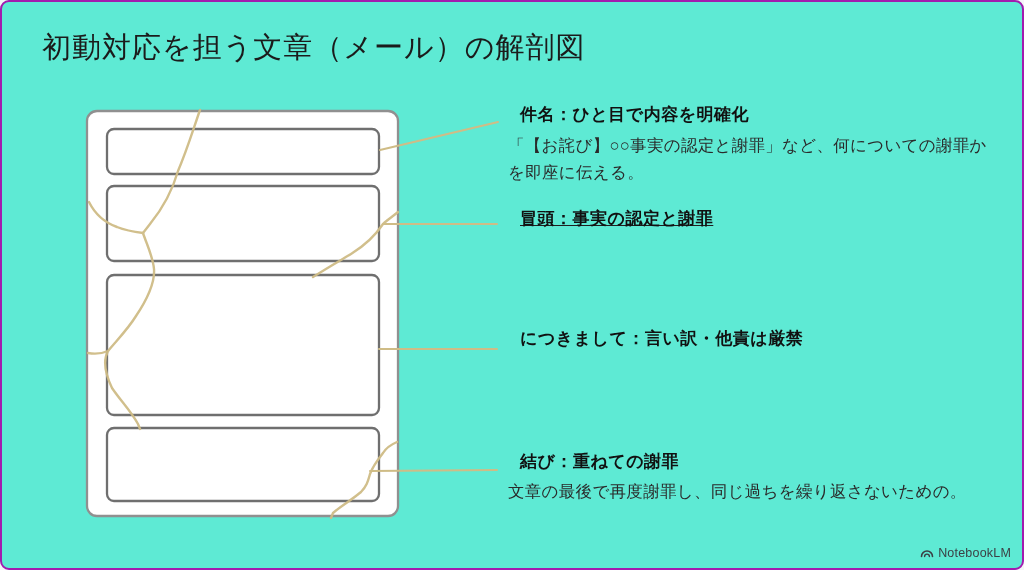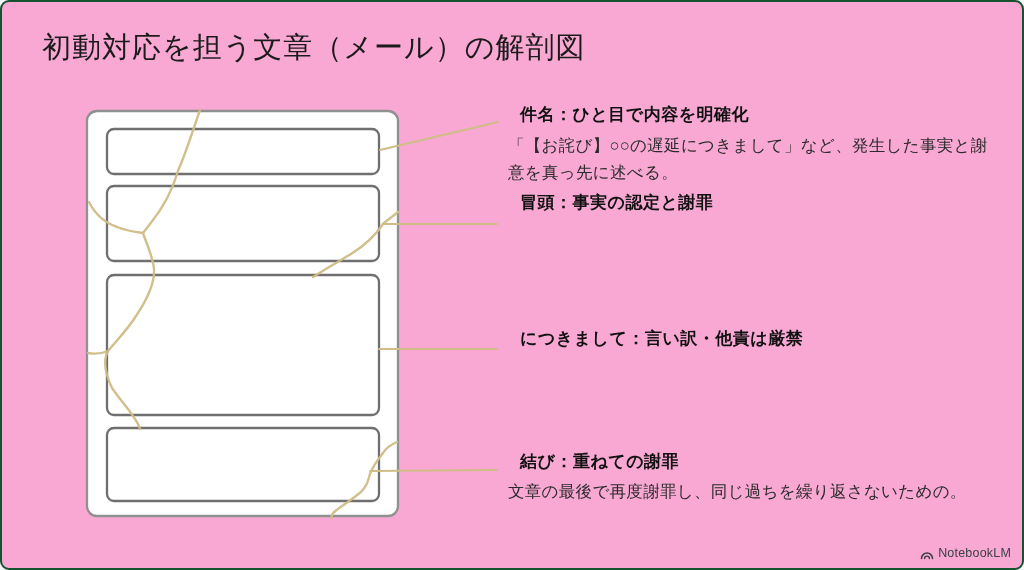--- a/index.html
+++ b/index.html
@@ -2,44 +2,44 @@
 <html lang="ja"><head>
 <meta charset="utf-8">
 <style>
   html,body{margin:0;padding:0;}
   body{
     width:1024px;height:570px;position:relative;background:#f4f6f8;
     font-family:"Liberation Sans","DejaVu Sans",sans-serif;
     -webkit-font-smoothing:antialiased;
   }
   .card{
-    position:absolute;inset:0;background:#f9a8d4;
-    border:2px solid #14532d;border-radius:9px;box-sizing:border-box;
+    position:absolute;inset:0;background:#5eead4;
+    border:2px solid #a21caf;border-radius:9px;box-sizing:border-box;
     overflow:hidden;
   }
   .page-title{
     position:absolute;left:40px;top:26px;margin:0;
     font-family:"Liberation Serif","DejaVu Serif",serif;
     font-size:29px;font-weight:500;color:#1b1b1b;letter-spacing:1px;
     white-space:nowrap;
   }
   .diagram-svg{position:absolute;left:0;top:0;width:1024px;height:570px;}
   .section{
     position:absolute;left:506px;width:486px;color:#1f1f1f;
   }
   .section h2{
     margin:0 0 6px 12px;font-size:17px;line-height:1.32;font-weight:700;color:#111;
     letter-spacing:.5px;
   }
   .section p{
     margin:0;font-size:16.5px;line-height:1.58;color:#2a2a2a;letter-spacing:.3px;
   }
-  .s1{top:102px;} .s2{top:190px;} .s3{top:326px;} .s4{top:450px;font-family:Liberation Mono, monospace;}
+  .s1{top:102px;} .s2{top:206px;text-decoration:underline;} .s3{top:326px;} .s4{top:450px;font-family:Liberation Mono, monospace;}
   .footer-brand{
-    position:absolute;right:11px;bottom:8px;display:flex;align-items:flex-end;gap:4px;
+    position:absolute;right:11px;bottom:8px;display:flex;align-items:flex-start;gap:4px;
     color:#3c4045;font-size:12.5px;font-weight:500;letter-spacing:.2px;
   }
   .footer-brand svg{display:block;}
 </style>
 </head>
 <body>
 
 <div class="card">
 
   <h1 class="page-title">初動対応を担う文章（メール）の解剖図</h1>
@@ -64,21 +64,21 @@
     <g fill="none" stroke="#cfbc86" stroke-width="2" stroke-linecap="round">
       <line x1="378" y1="148" x2="496" y2="120"></line>
       <line x1="381" y1="222" x2="495" y2="222"></line>
       <line x1="377" y1="347" x2="495" y2="347"></line>
       <line x1="368" y1="469" x2="495" y2="468"></line>
     </g>
   </svg>
 
   <div class="section s1">
     <h2>件名：ひと目で内容を明確化</h2>
-    <p>「【お詫び】○○の遅延につきまして」など、発生した事実と謝意を真っ先に述べる。</p>
+    <p>「【お詫び】○○事実の認定と謝罪」など、何についての謝罪かを即座に伝える。</p>
   </div>
 
   <div class="section s2">
     <h2>冒頭：事実の認定と謝罪</h2>
   </div>
 
   <div class="section s3">
     <h2>につきまして：言い訳・他責は厳禁</h2>
   </div>
 

